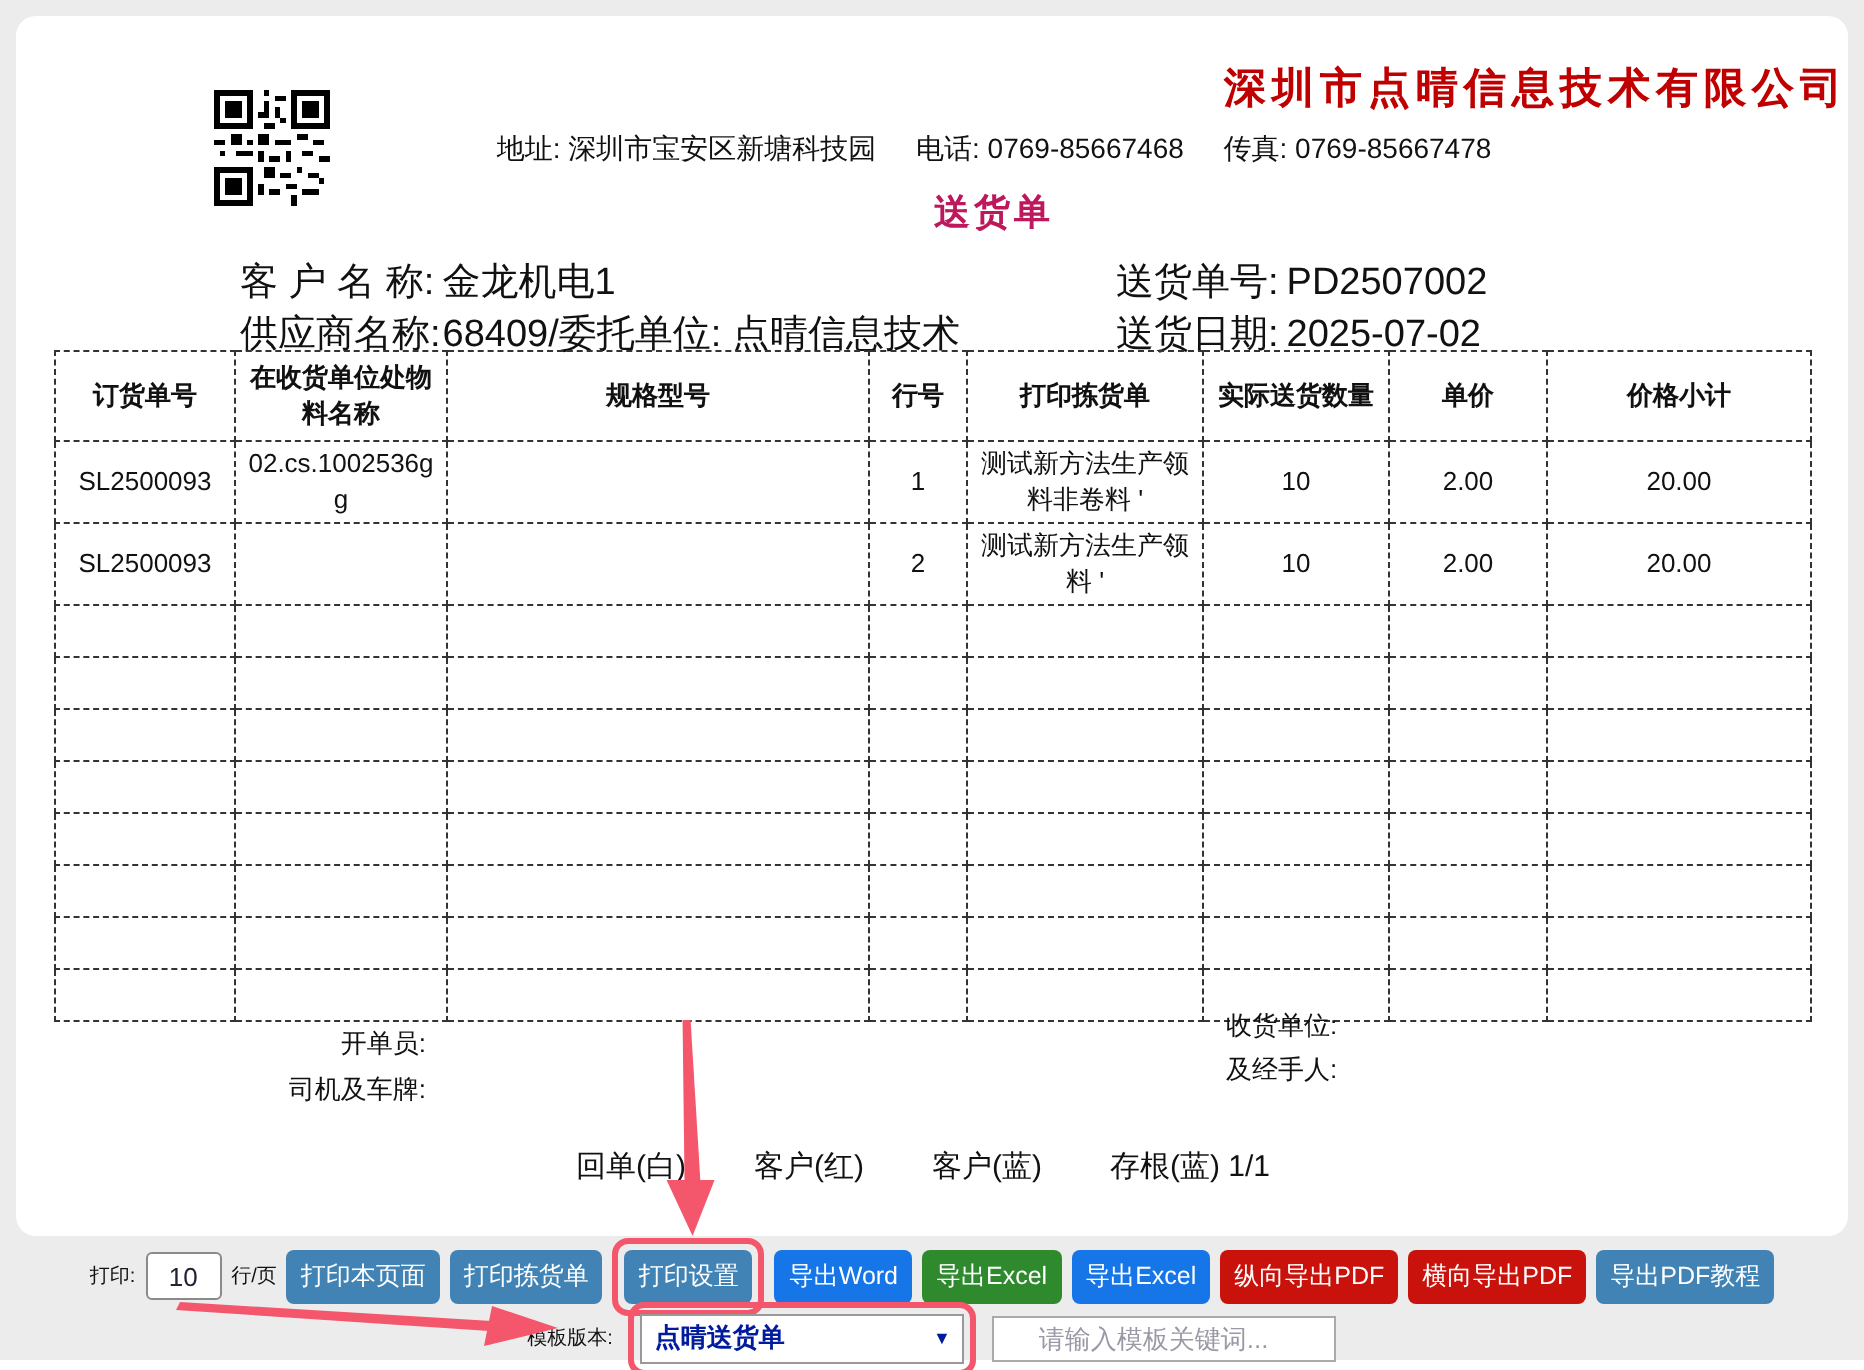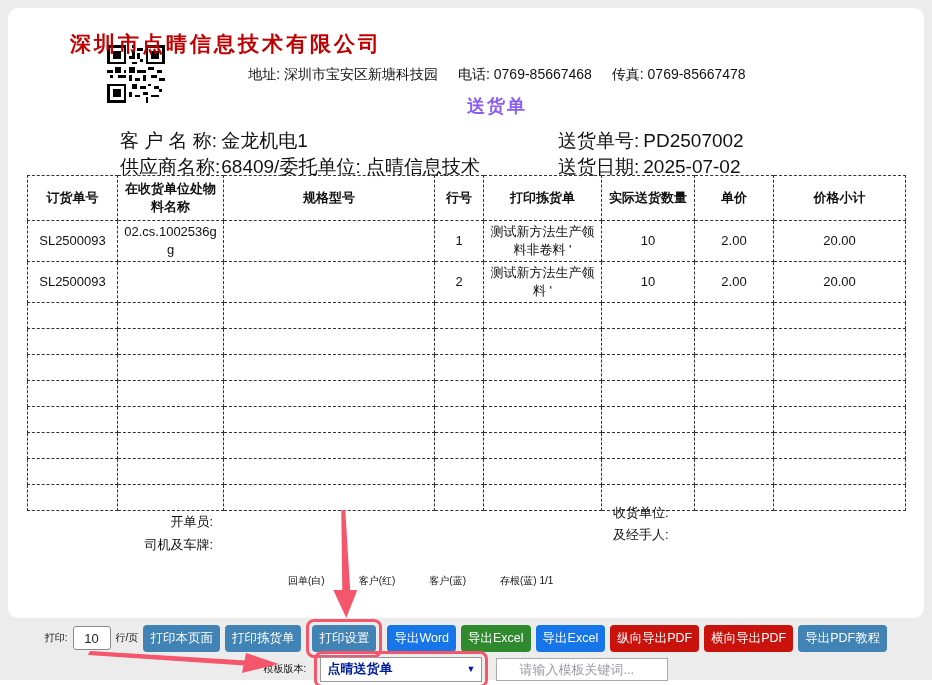--- a/index.html
+++ b/index.html
@@ -9,31 +9,31 @@
     -webkit-font-smoothing:antialiased;
   }
   .gray-bg{position:absolute;left:0;top:0;width:932px;height:680px;background:#ececec;}
   .card{
     position:absolute;left:8px;top:8px;width:916px;height:610px;
     background:#ffffff;border-radius:10px;
   }
   
   .qr{position:absolute;left:99px;top:37px;width:58px;height:58px;}
   .company{
-    position:absolute;left:62px;right:0;top:22px;text-align:left;
+    position:absolute;left:62px;right:0;top:22px;text-align:right;
     font-size:21px;font-weight:bold;letter-spacing:3px;color:#c00000;
   }
   .addr{
     position:absolute;left:62px;right:0;top:58px;text-align:center;
     font-size:14px;color:#111;
   }
   .addr span{margin:0 8px;}
   .doctitle{
     position:absolute;left:62px;right:0;top:86px;text-align:center;
-    font-size:18px;font-weight:bold;letter-spacing:2px;color:#8b5cf6;
+    font-size:18px;font-weight:bold;letter-spacing:2px;color:#be185d;
   }
   
   .info{position:absolute;font-size:19px;color:#111;white-space:nowrap;}
   .i-r1l{left:112px;top:120px;} .i-r1r{left:550px;top:120px;}
   .i-r2l{left:112px;top:146px;} .i-r2r{left:550px;top:146px;}
   .ilabel{display:inline-block;}
   .i-r1l .ilabel,.i-r2l .ilabel{width:96px;}
   .i-r1r .ilabel,.i-r2r .ilabel{width:80px;}
   
   table.dtable{
@@ -45,21 +45,21 @@
     font-size:13px;color:#111;padding:1px 4px;word-break:break-all;overflow:hidden;
   }
   .dtable thead th{font-weight:bold;height:42px;line-height:1.35;}
   .dtable tr.drow td{height:38px;line-height:1.35;}
   .dtable tr.erow td{height:23px;}
   
   .sign-left{position:absolute;left:95px;top:502px;width:110px;text-align:right;
     font-size:13px;line-height:23px;color:#111;}
   .sign-right{position:absolute;left:605px;top:494px;font-size:13px;line-height:22px;color:#111;}
   .copies{position:absolute;left:280px;top:566px;display:flex;gap:34px;
-    font-size:10px;color:#111;white-space:nowrap;}
+    font-size:15px;color:#111;white-space:nowrap;}
   
   .trow1{position:absolute;left:0;right:0;top:620px;height:36px;
     display:flex;align-items:center;justify-content:center;gap:5px;}
   .trow2{position:absolute;left:0;right:0;top:652px;height:34px;
     display:flex;align-items:center;justify-content:center;gap:8px;}
   .tlabel{font-size:10px;color:#111;white-space:nowrap;}
   .print-input{
     width:32px;height:20px;border:1px solid #8a8a8a;border-radius:3px;
     text-align:center;font-size:13px;color:#223;background:#fff;
   }

